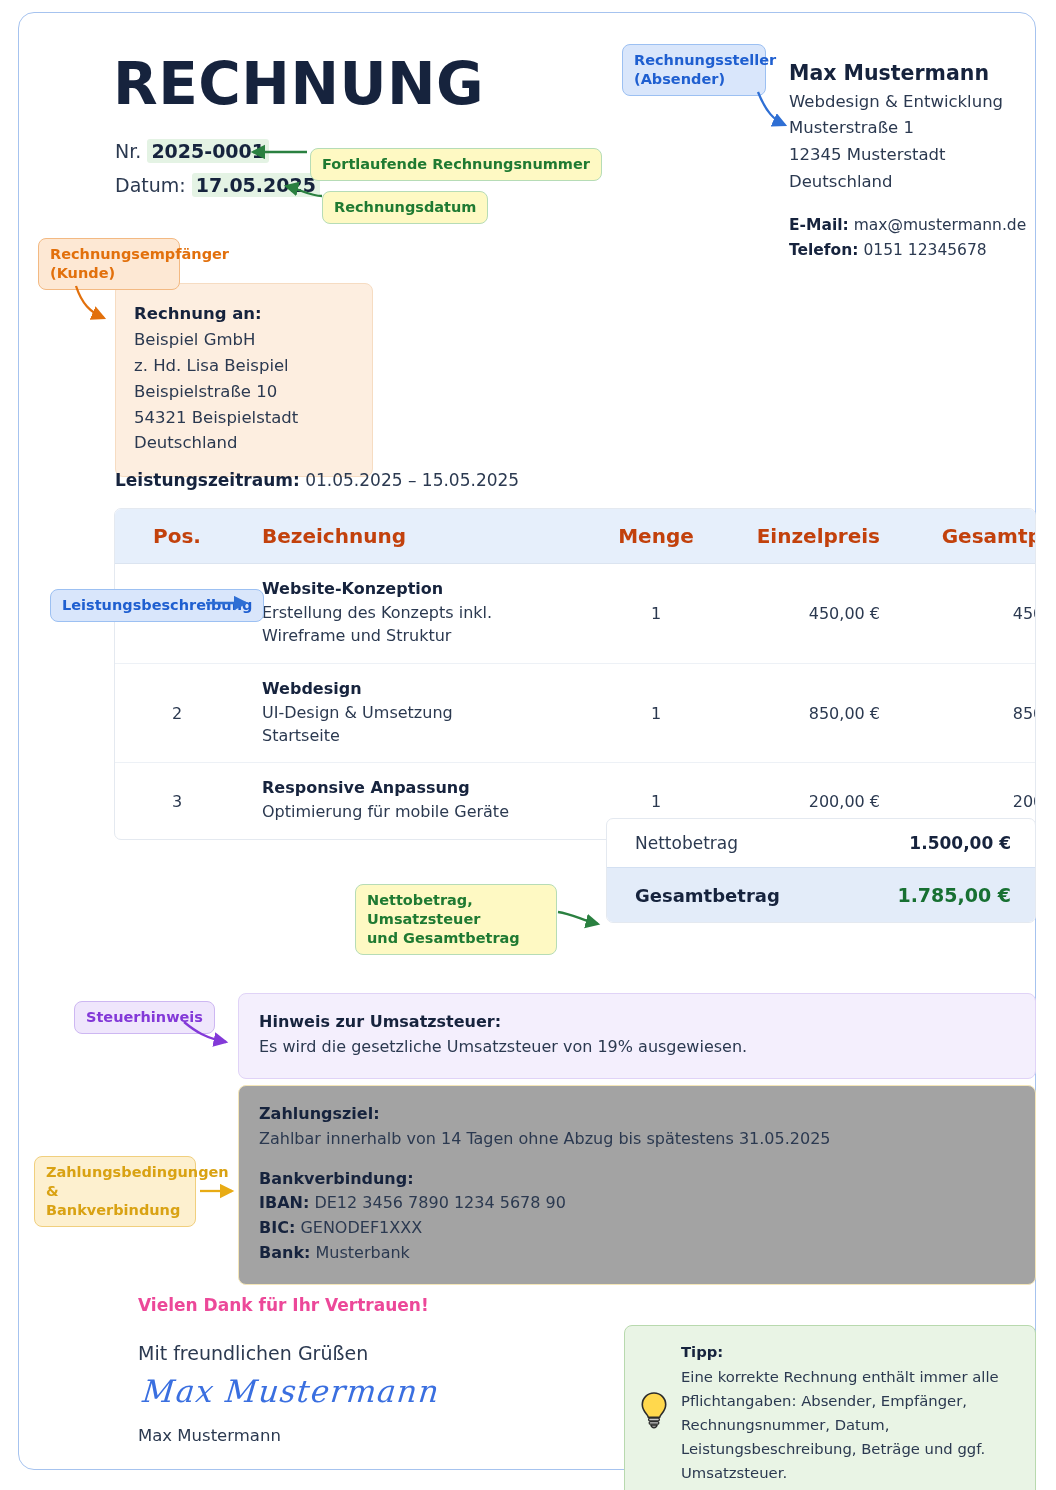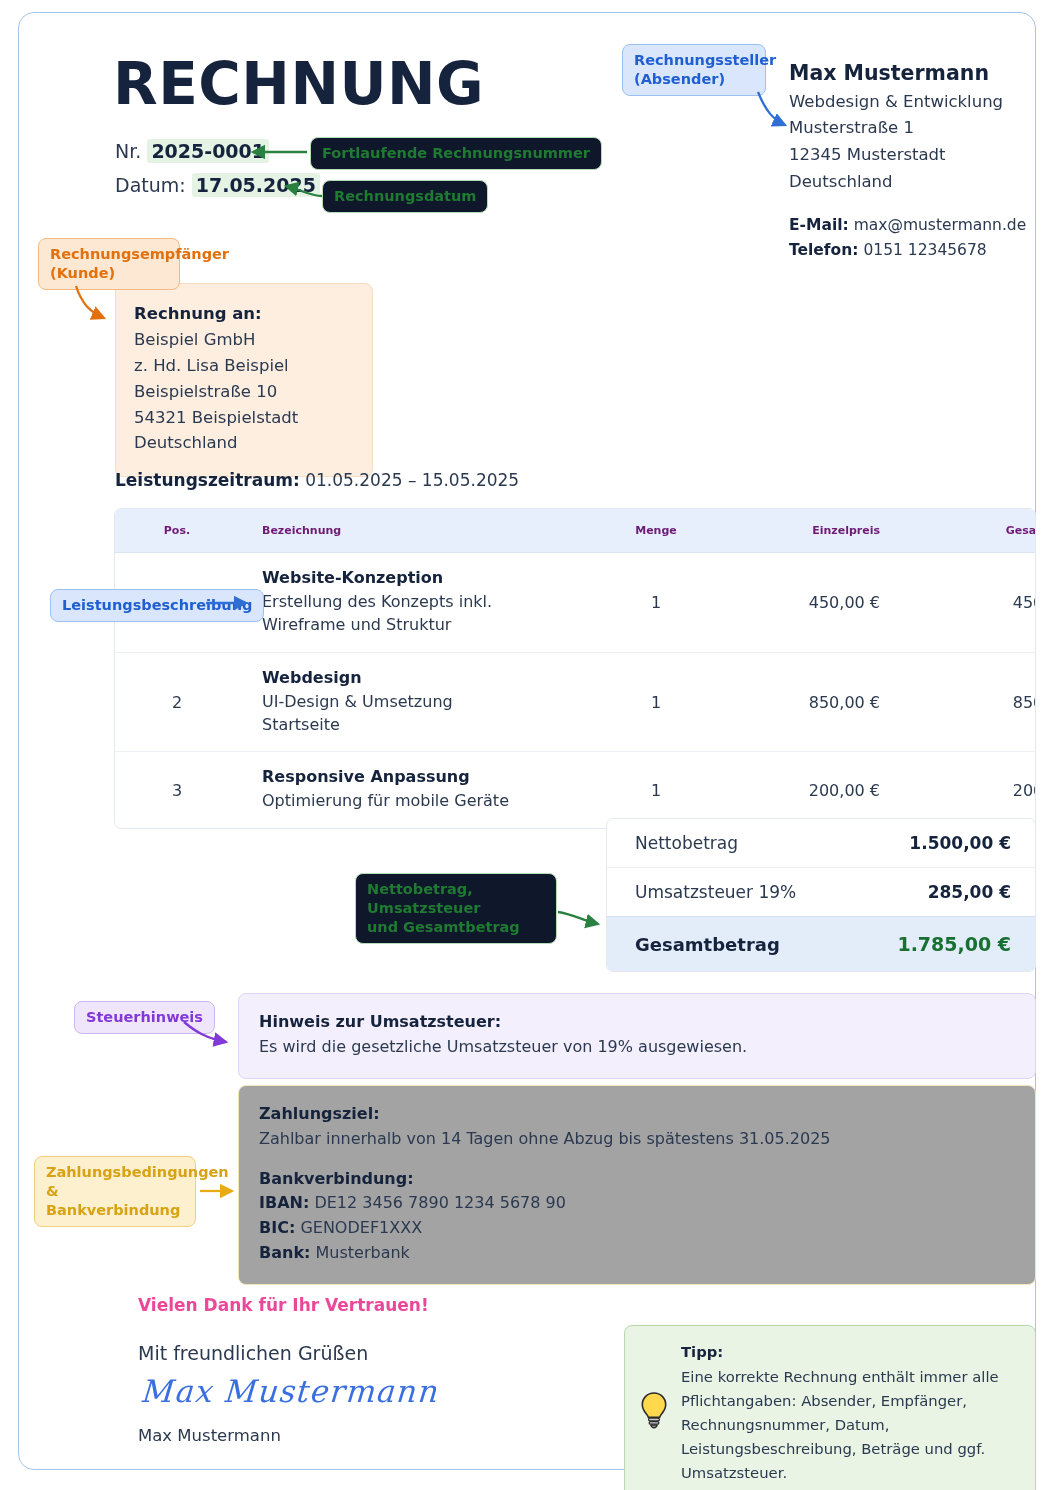--- a/index.html
+++ b/index.html
@@ -41,21 +41,21 @@
   .anno {
     position: absolute;
     border-radius: 8px;
     padding: 6px 11px;
     font-size: 14.5px;
     font-weight: bold;
     line-height: 1.32;
     box-sizing: border-box;
     white-space: pre-line;
   }
-  .anno-green { background: #0f172a; border: 1px solid #b6dcb6; color: #1f7a32; }
+  .anno-green { background: #fef9c3; border: 1px solid #b6dcb6; color: #1f7a32; margin-top: 11px; }
   .anno-blue  { background: #d9e6fb; border: 1px solid #9cc0f2; color: #1f5fd0; }
   .anno-orange{ background: #fde8d4; border: 1px solid #f3b982; color: #e2700c; }
   .anno-amber { background: #fdf0cf; border: 1px solid #f0cf7e; color: #d9a213; }
   .anno-purple{ background: #efe6fc; border: 1px solid #cdb7f2; color: #8339d8; }
 
   .arrow-svg { position: absolute; overflow: visible; pointer-events: none; }
 
   
   .inv-title {
     position: absolute;
@@ -134,23 +134,23 @@
     left: 114px; top: 508px;
     width: 922px;
     border: 1px solid #e4e9f0;
     border-radius: 7px;
     overflow: hidden;
     box-sizing: border-box;
   }
   table.items { width: 100%; border-collapse: collapse; table-layout: fixed; }
   table.items thead th {
     background: #e6effb;
-    font-size: 11px;
+    font-size: 20px;
     font-weight: bold;
-    color: #701a75;
+    color: #c2410c;
     padding: 15px 0;
     border-bottom: 1px solid #dbe4f0;
   }
   table.items tbody td {
     font-size: 16px;
     color: #2b3950;
     padding: 15px 0;
     border-top: 1px solid #edf1f6;
     vertical-align: middle;
   }
@@ -375,24 +375,20 @@
           </tr>
         </tbody>
     </table>
   </div>
 
   <div class="totals">
     <div class="tot-row">
       <span class="t-lbl">Nettobetrag</span>
       <span class="t-val">1.500,00 €</span>
     </div>
-    <div class="tot-row">
-      <span class="t-lbl">Umsatzsteuer 19%</span>
-      <span class="t-val">285,00 €</span>
-    </div>
     <div class="tot-row grand">
       <span class="t-lbl">Gesamtbetrag</span>
       <span class="t-val">1.785,00 €</span>
     </div>
   </div>
 
   <div class="notice-box" id="tax-note">
     <div><b>Hinweis zur Umsatzsteuer:</b></div>
     <div>Es wird die gesetzliche Umsatzsteuer von 19% ausgewiesen.</div>
   </div>

